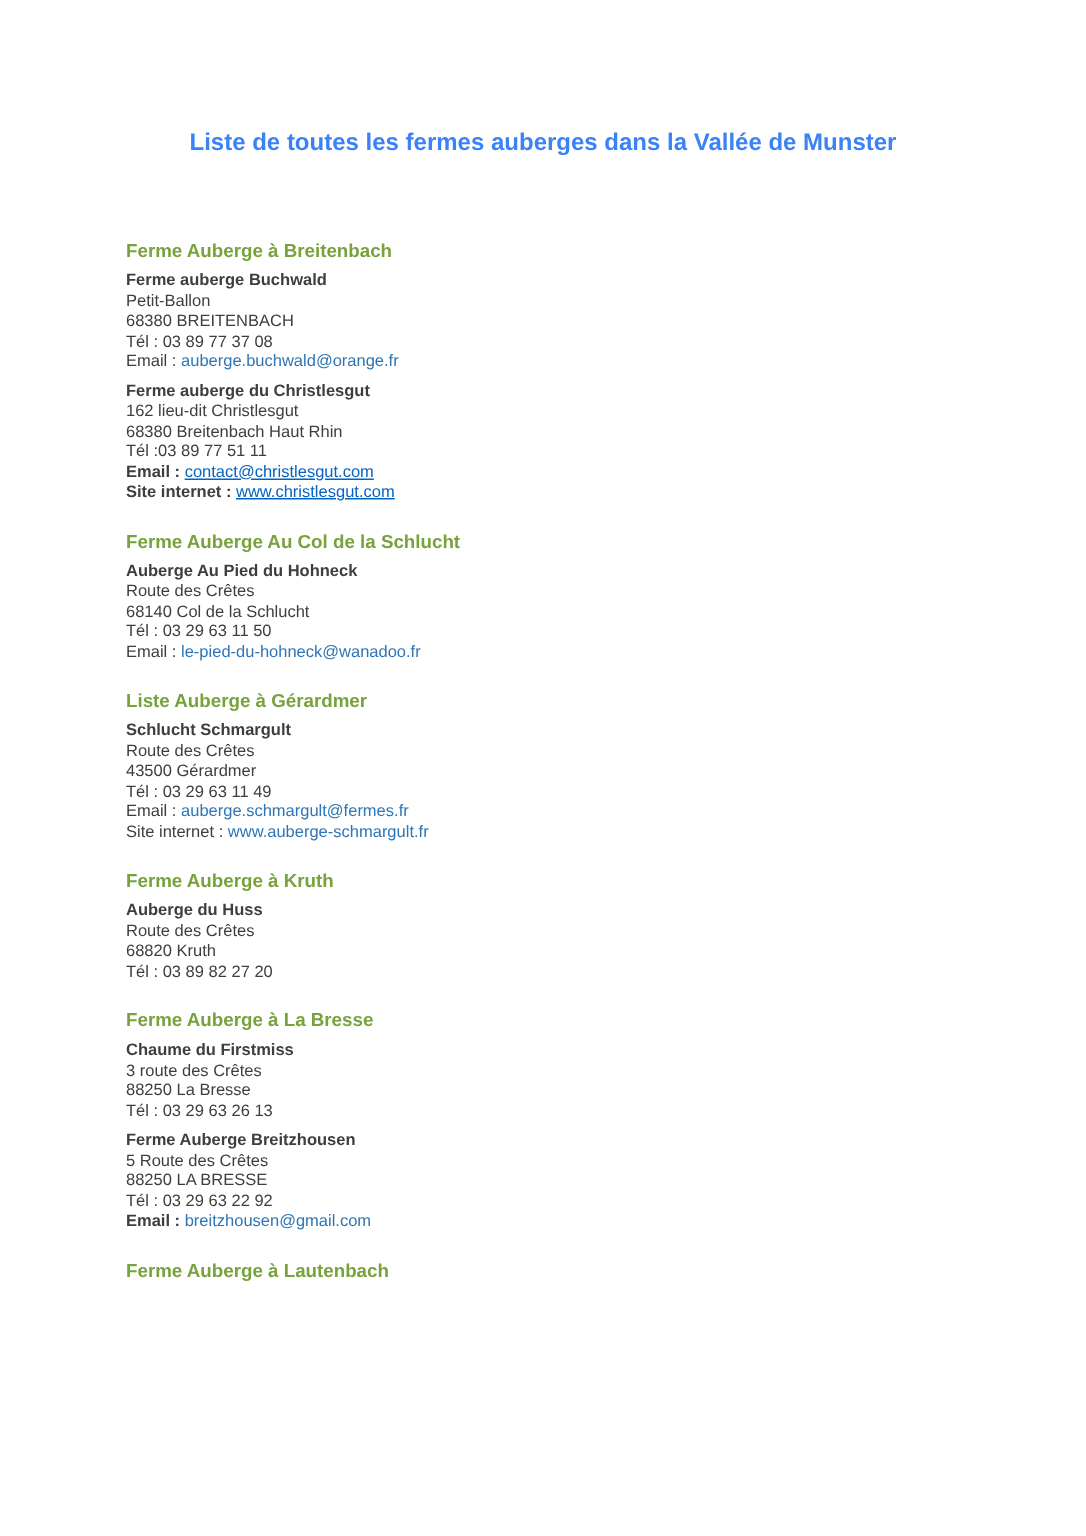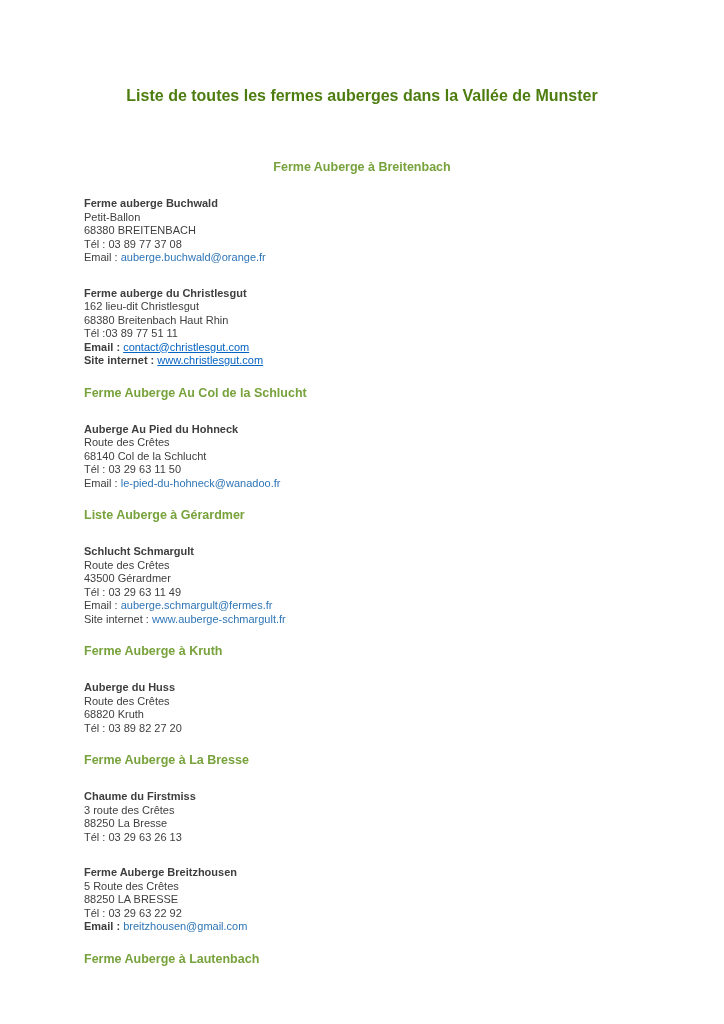--- a/index.html
+++ b/index.html
@@ -13,32 +13,32 @@
     color: #3e3e3e;
     overflow: hidden;
   }
   .page { width: 724px; height: 1024px; background: #ffffff; }
   h1.doc-title {
     margin: 86px 40px 0 40px;
     text-align: center;
     font-size: 16px;
     line-height: 20px;
     font-weight: bold;
-    color: #4d7c0f;
+    color: #3b82f6;
   }
   main.sections { margin: 0 84px; }
   h2.section-heading {
     font-size: 12.5px;
     line-height: 15px;
     font-weight: bold;
     color: #77a23c;
     margin: 18px 0 0 0;
   }
-  section.fa-section:first-child h2.section-heading { margin-top: 54px; text-align: center; }
-  .entry { margin-top: 22px; }
+  section.fa-section:first-child h2.section-heading { margin-top: 54px; }
+  .entry { margin-top: 6px; }
   .entry p { margin: 0; padding: 0; }
   .entry-name { font-weight: bold; color: #3e3e3e; }
   .line-label { color: #3e3e3e; text-align: center; }
   .line-label.lb { font-weight: bold; }
   a.contact-link { color: #2e75b6; text-decoration: none; cursor: pointer; }
   a.contact-link.u { color: #0563c1; text-decoration: underline; }
 </style>
 </head>
 <body>
 

